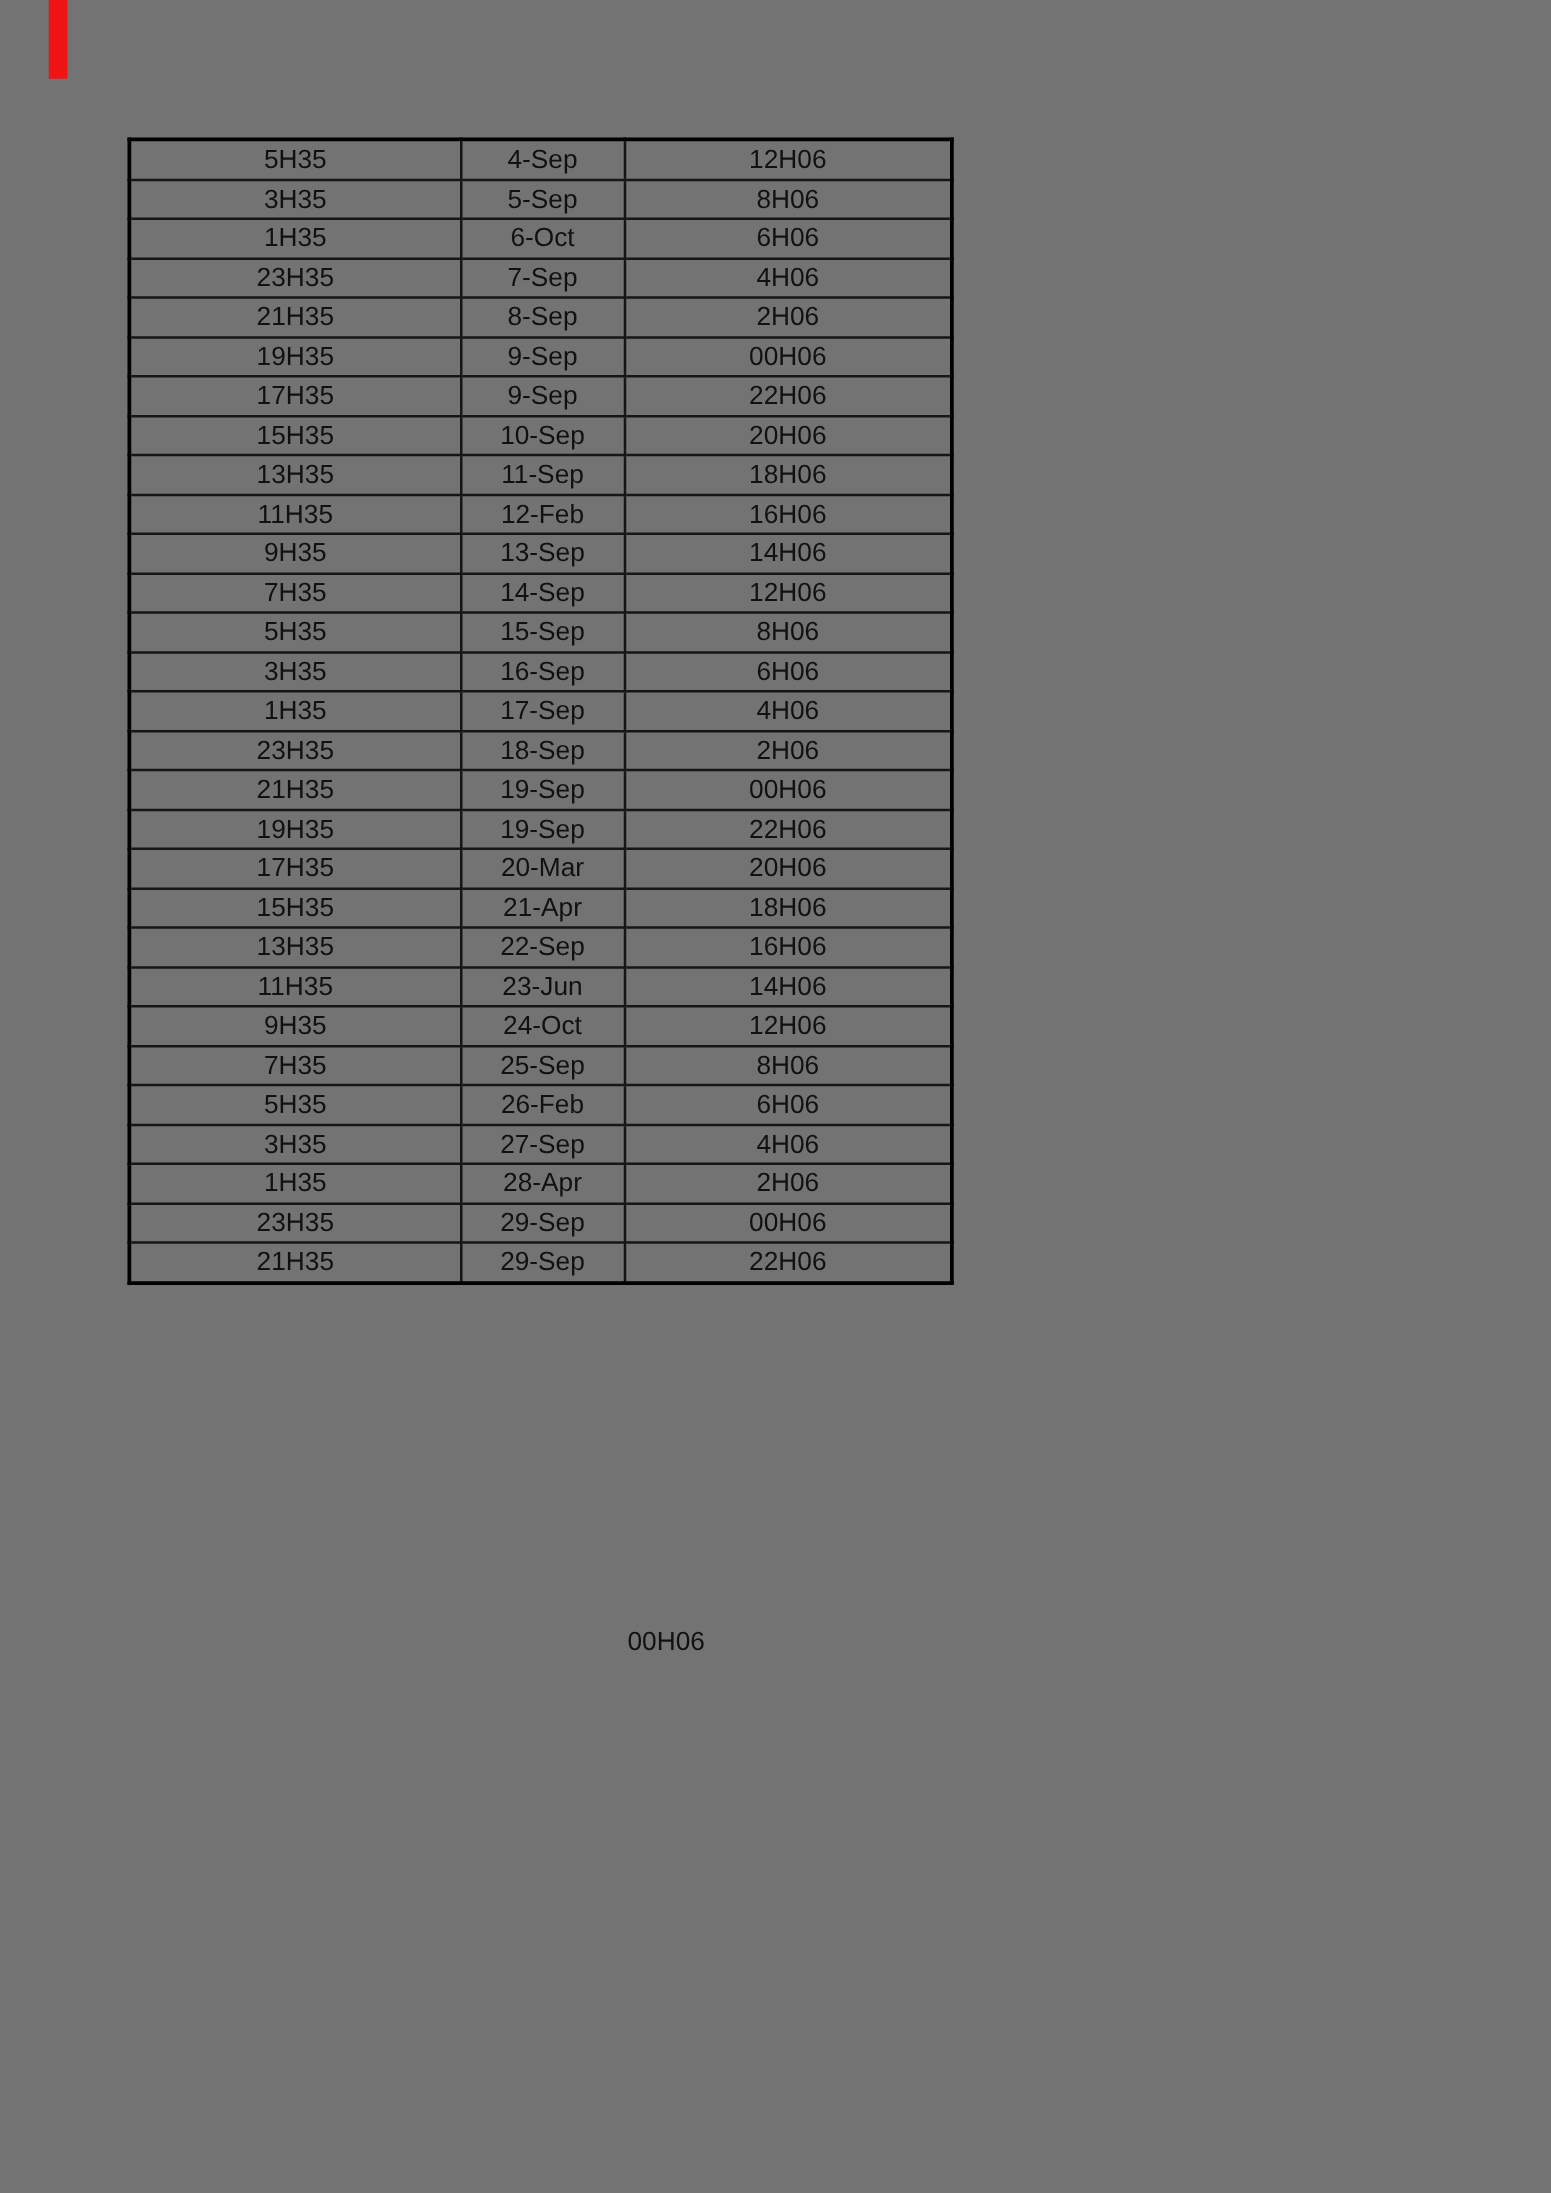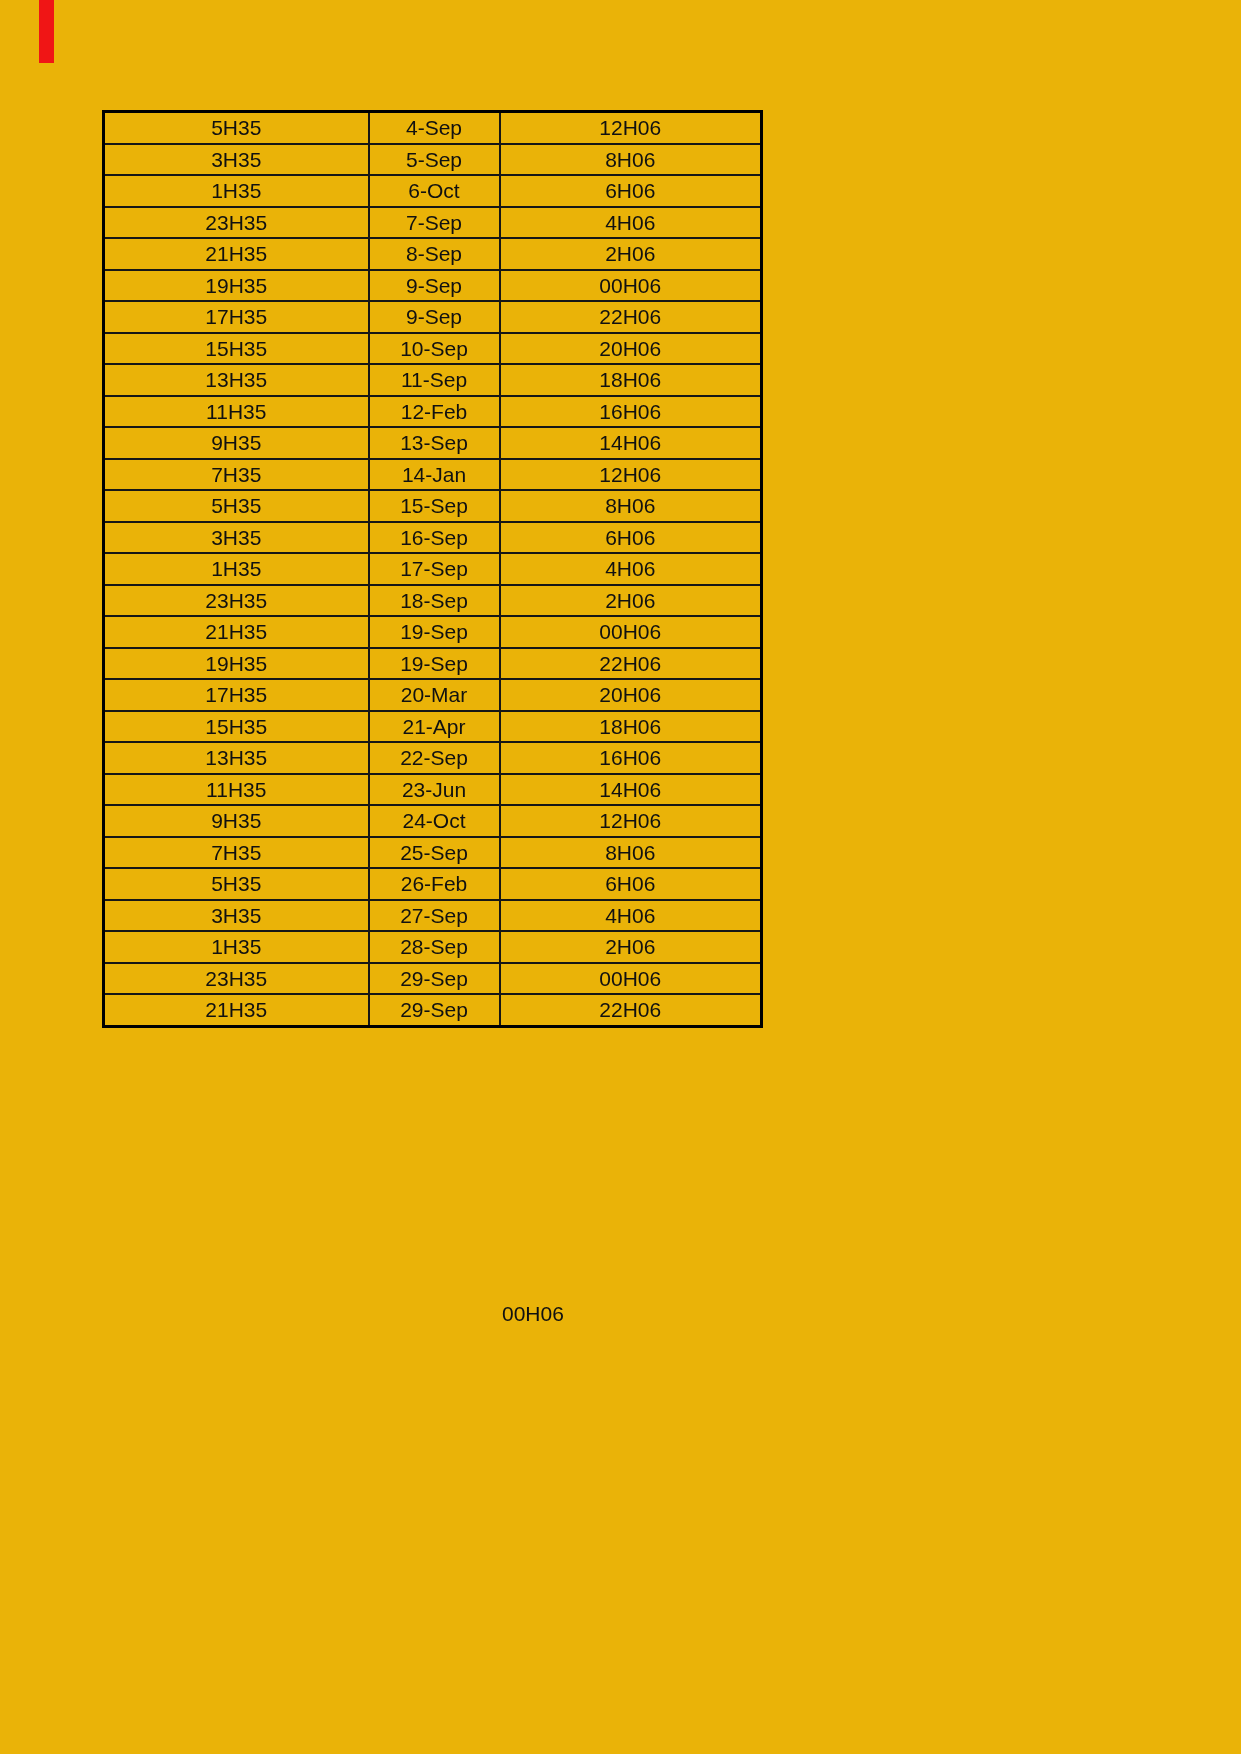--- a/index.html
+++ b/index.html
@@ -1,20 +1,20 @@
 <!DOCTYPE html>
 <html><head>
 <meta charset="utf-8">
 <style>
   html, body { margin: 0; padding: 0; }
   .canvas {
     position: relative;
     width: 1241px;
     height: 1754px;
-    background: #eab308;
+    background: #737373;
     font-family: "Liberation Sans", sans-serif;
     overflow: hidden;
   }
   .red-marker {
     position: absolute;
     left: 39px;
     top: 0;
     width: 15px;
     height: 63px;
   }
@@ -111,21 +111,21 @@
           <td>12-Feb</td>
           <td>16H06</td>
         </tr>
         <tr>
           <td>9H35</td>
           <td>13-Sep</td>
           <td>14H06</td>
         </tr>
         <tr>
           <td>7H35</td>
-          <td>14-Jan</td>
+          <td>14-Sep</td>
           <td>12H06</td>
         </tr>
         <tr>
           <td>5H35</td>
           <td>15-Sep</td>
           <td>8H06</td>
         </tr>
         <tr>
           <td>3H35</td>
           <td>16-Sep</td>
@@ -186,21 +186,21 @@
           <td>26-Feb</td>
           <td>6H06</td>
         </tr>
         <tr>
           <td>3H35</td>
           <td>27-Sep</td>
           <td>4H06</td>
         </tr>
         <tr>
           <td>1H35</td>
-          <td>28-Sep</td>
+          <td>28-Apr</td>
           <td>2H06</td>
         </tr>
         <tr>
           <td>23H35</td>
           <td>29-Sep</td>
           <td>00H06</td>
         </tr>
         <tr>
           <td>21H35</td>
           <td>29-Sep</td>

